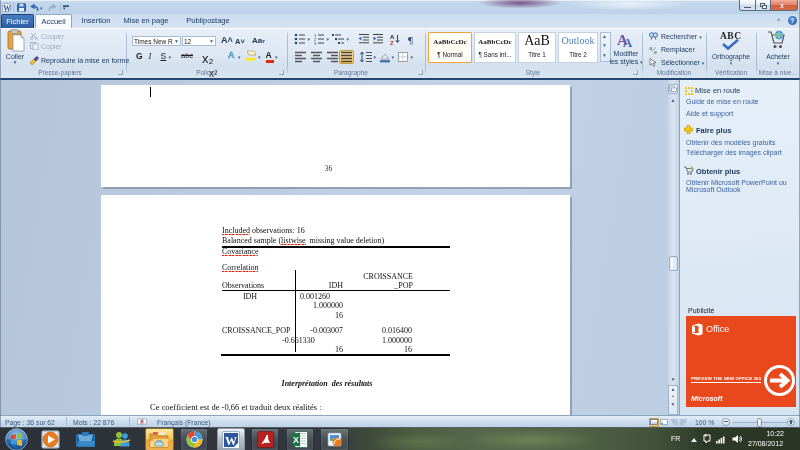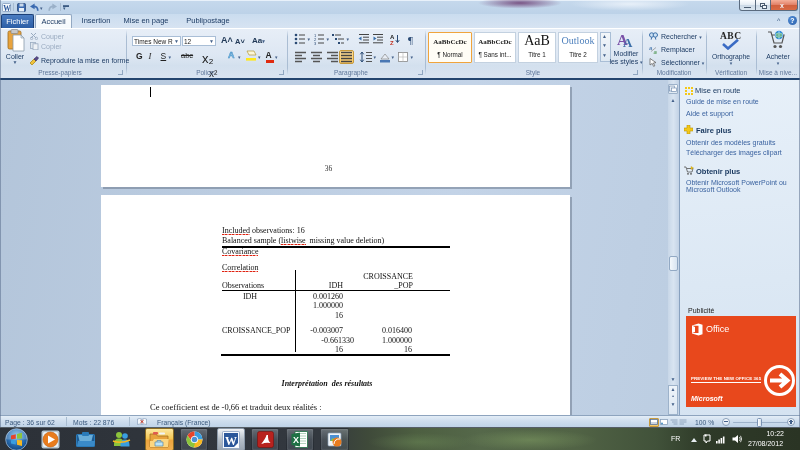--- a/index.html
+++ b/index.html
@@ -325,27 +325,27 @@
       <div class="abs" style="left:222px;top:166.5px;width:228px;height:1.6px;background:#000"></div>
       <div class="abs" style="left:222px;top:167px"><span class="sq">Covariance</span></div>
       <div class="abs" style="left:222px;top:183.5px"><span class="sq">Correlation</span></div>
       <div class="abs" style="left:294.5px;top:190px;width:0.8px;height:82px;background:#000"></div>
       <div class="abs" style="left:330px;top:192.5px;width:83px;text-align:right">CROISSANCE</div>
       <div class="abs" style="left:222px;top:201.5px">Observations</div>
       <div class="abs" style="left:300px;top:201.5px;width:43px;text-align:right">IDH</div>
       <div class="abs" style="left:330px;top:201.5px;width:83px;text-align:right">_POP</div>
       <div class="abs" style="left:222px;top:210.5px;width:228px;height:0.8px;background:#000"></div>
       <div class="abs" style="left:222px;top:212px;width:56px;text-align:center">IDH</div>
-      <div class="abs" style="left:300px;top:212px;width:43px;text-align:right">0.001260</div>
+      <div class="abs" style="left:300px;top:212px;width:43px;text-align:left">0.001260</div>
       <div class="abs" style="left:300px;top:221.5px;width:43px;text-align:right">1.000000</div>
       <div class="abs" style="left:300px;top:231px;width:43px;text-align:right">16</div>
       <div class="abs" style="left:222px;top:246.5px">CROISSANCE_POP</div>
       <div class="abs" style="left:300px;top:246.5px;width:43px;text-align:right">-0.003007</div>
       <div class="abs" style="left:369px;top:246.5px;width:43px;text-align:right">0.016400</div>
-      <div class="abs" style="left:311px;top:256px;width:43px;text-align:right">-0.661330</div>
+      <div class="abs" style="left:282px;top:256px;width:43px;text-align:left">-0.661330</div>
       <div class="abs" style="left:369px;top:256px;width:43px;text-align:right">1.000000</div>
       <div class="abs" style="left:300px;top:265.5px;width:43px;text-align:right">16</div>
       <div class="abs" style="left:369px;top:265.5px;width:43px;text-align:right">16</div>
       <div class="abs" style="left:221px;top:274.5px;width:229px;height:1.6px;background:#000"></div>
       <div class="abs" style="left:101px;top:299px;width:452px;text-align:center;font-weight:bold;font-style:italic">Interprétation&nbsp; des résultats</div>
       <div class="abs" style="left:150px;top:322.5px;font-size:8.5px">Ce coefficient est de -0,66 et traduit deux réalités :</div>
     </div>
 
     <div class="abs" style="left:667.5px;top:0;width:11px;height:335.5px;background:linear-gradient(90deg,#c8d7e8,#d8e4f1 50%,#c2d2e5)"></div>
     <div class="abs" style="left:668px;top:4px;width:10px;height:10px;background:linear-gradient(#fbfdfe,#dfe9f3);border:1px solid #9db2ca;border-radius:1px"></div>

